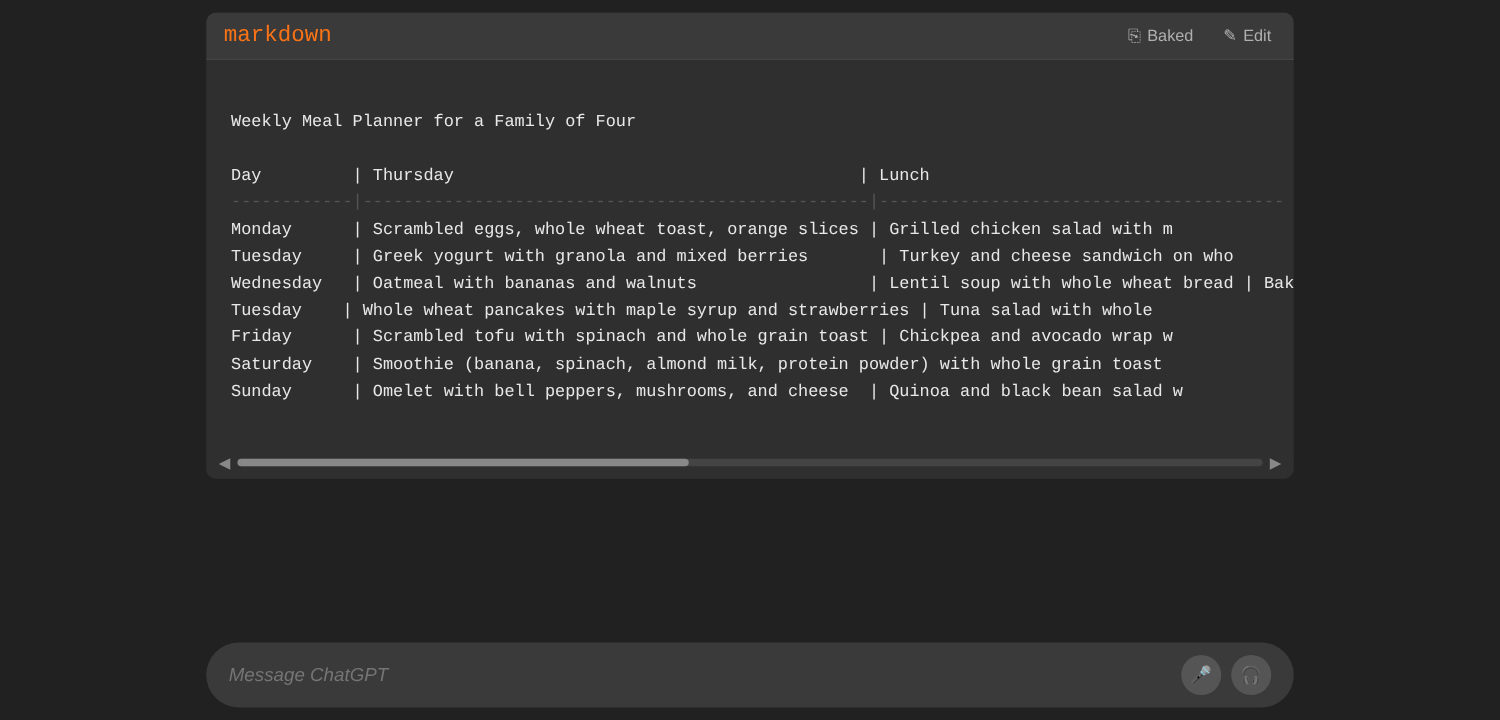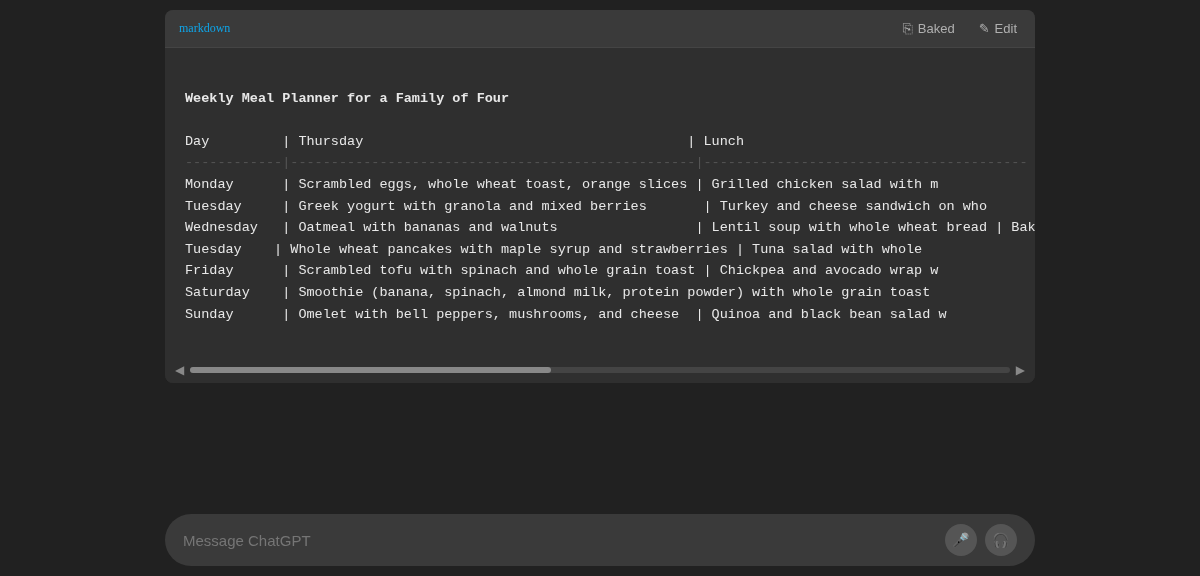--- a/index.html
+++ b/index.html
@@ -41,23 +41,23 @@
       background: #3a3a3a;
       display: flex;
       align-items: center;
       justify-content: space-between;
       padding: 6px 14px;
       border-bottom: 1px solid #444;
       height: 38px;
     }
 
     .code-lang-label {
-      font-size: 12px;
-      color: #0ea5e9;
-      font-family: Liberation Serif, serif;
+      font-size: 18px;
+      color: #f97316;
+      font-family: Liberation Mono, monospace;
     }
 
     .code-header-actions {
       display: flex;
       gap: 16px;
       align-items: center;
     }
 
     .action-btn {
       background: none;
@@ -81,21 +81,21 @@
       font-family: 'Courier New', Courier, monospace;
       font-size: 13.5px;
       color: #e8e8e8;
       line-height: 1.6;
       padding: 18px 20px 12px 20px;
       white-space: pre;
       min-width: 900px;
     }
 
     .code-title-line {
-      font-weight: bold;
+      font-weight: normal;
       margin-bottom: 10px;
     }
 
     .scrollbar-row {
       display: flex;
       align-items: center;
       padding: 4px 10px 6px 10px;
       background: #2f2f2f;
     }
 
@@ -160,20 +160,21 @@
     }
 
     .input-field {
       flex: 1;
       background: none;
       border: none;
       outline: none;
       font-size: 15px;
       color: #999;
       font-family: inherit;
+      font-style: italic;
     }
 
     .input-actions {
       display: flex;
       gap: 8px;
       align-items: center;
     }
 
     .input-icon-btn {
       width: 32px;

